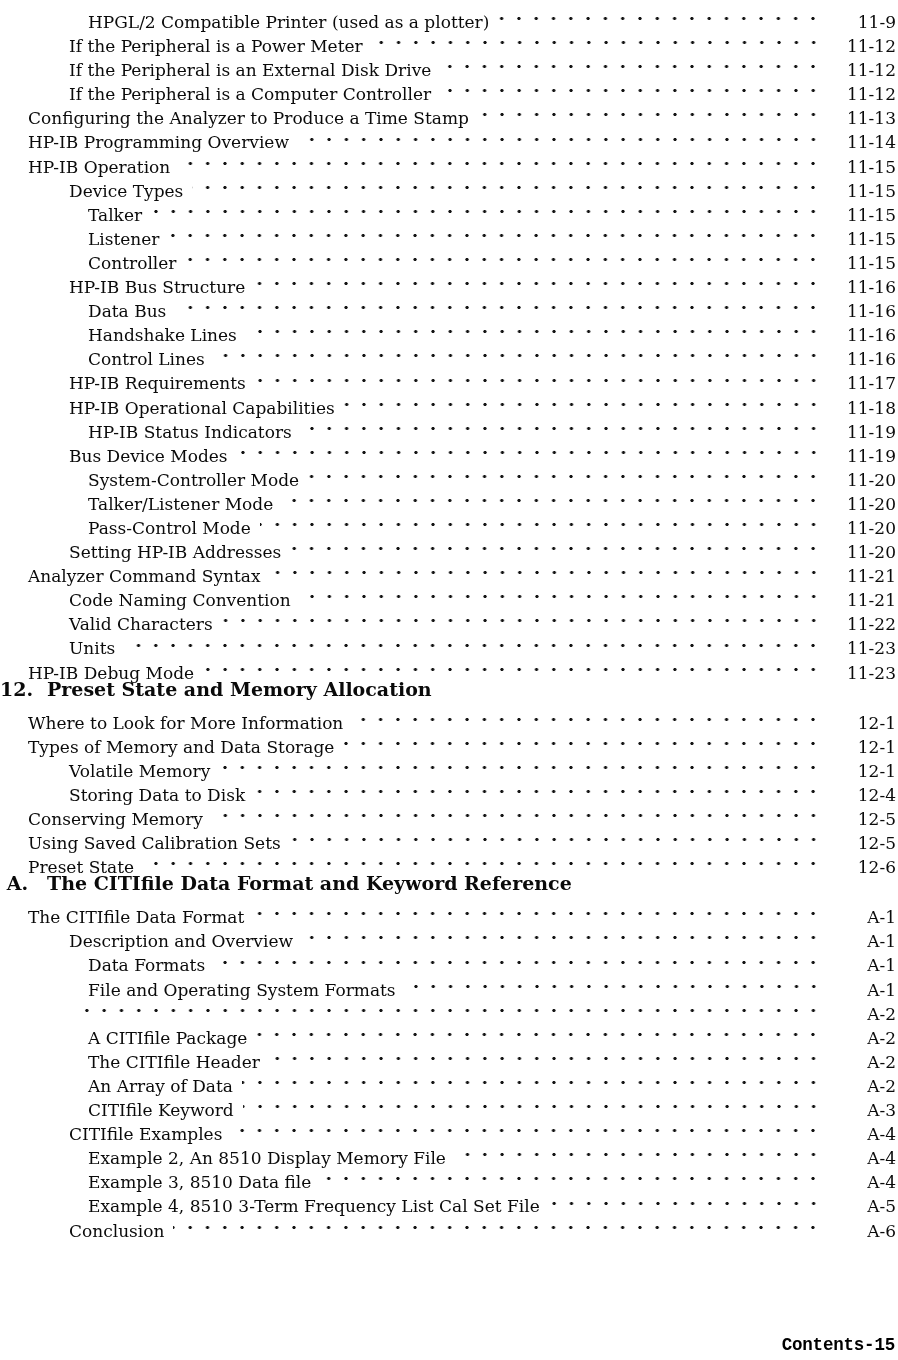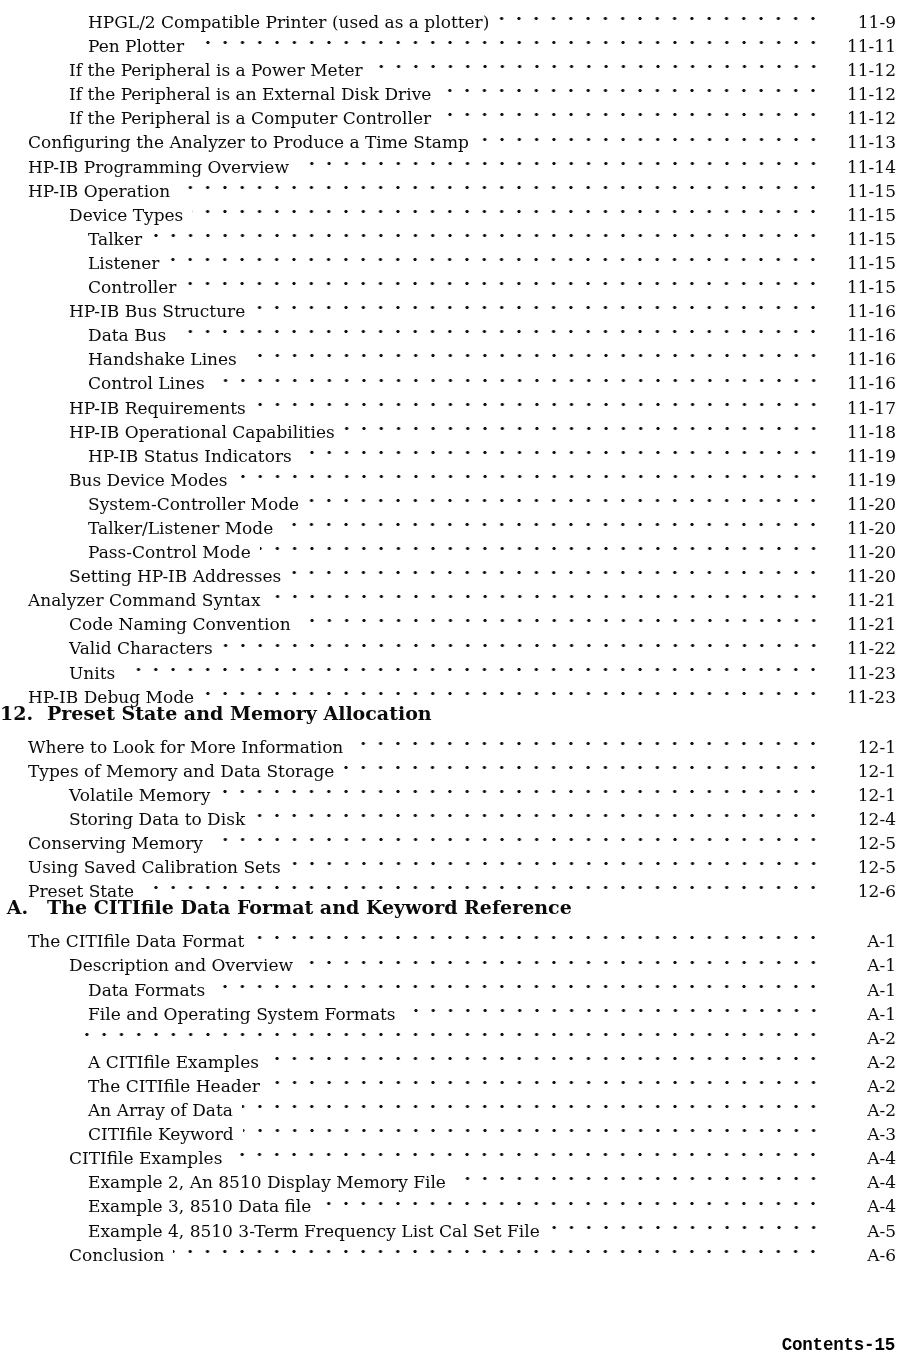--- a/index.html
+++ b/index.html
@@ -79,25 +79,20 @@
 </head>
 <body>
 
 <div class="page">
   <div id="toc-container">
       <div class="toc-row lvl2">
         <span class="entry-text">HPGL/2 Compatible Printer (used as a plotter)</span>
         <span class="leader"></span>
         <span class="pagenum">11-9</span>
       </div>
-      <div class="toc-row lvl2">
-        <span class="entry-text">Pen Plotter</span>
-        <span class="leader"></span>
-        <span class="pagenum">11-11</span>
-      </div>
       <div class="toc-row lvl1">
         <span class="entry-text">If the Peripheral is a Power Meter</span>
         <span class="leader"></span>
         <span class="pagenum">11-12</span>
       </div>
       <div class="toc-row lvl1">
         <span class="entry-text">If the Peripheral is an External Disk Drive</span>
         <span class="leader"></span>
         <span class="pagenum">11-12</span>
       </div>
@@ -281,21 +276,21 @@
       <div class="toc-row lvl2">
         <span class="entry-text">File and Operating System Formats</span>
         <span class="leader"></span>
         <span class="pagenum">A-1</span>
       </div>
       <div class="toc-row lvl1">
         <span class="leader"></span>
         <span class="pagenum">A-2</span>
       </div>
       <div class="toc-row lvl2">
-        <span class="entry-text">A CITIfile Examples</span>
+        <span class="entry-text">A CITIfile Package</span>
         <span class="leader"></span>
         <span class="pagenum">A-2</span>
       </div>
       <div class="toc-row lvl2">
         <span class="entry-text">The CITIfile Header</span>
         <span class="leader"></span>
         <span class="pagenum">A-2</span>
       </div>
       <div class="toc-row lvl2">
         <span class="entry-text">An Array of Data</span>

